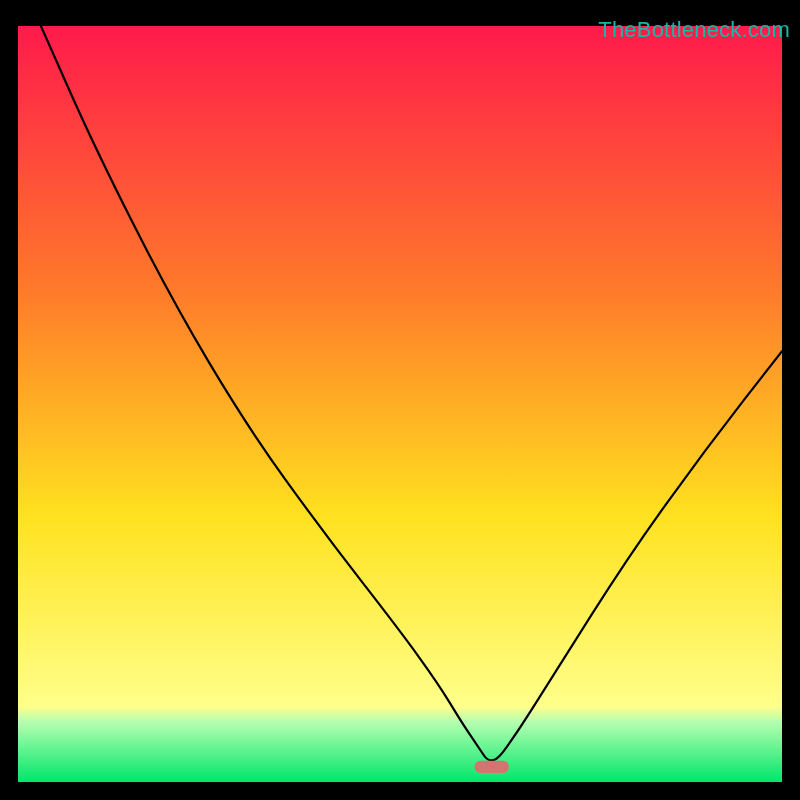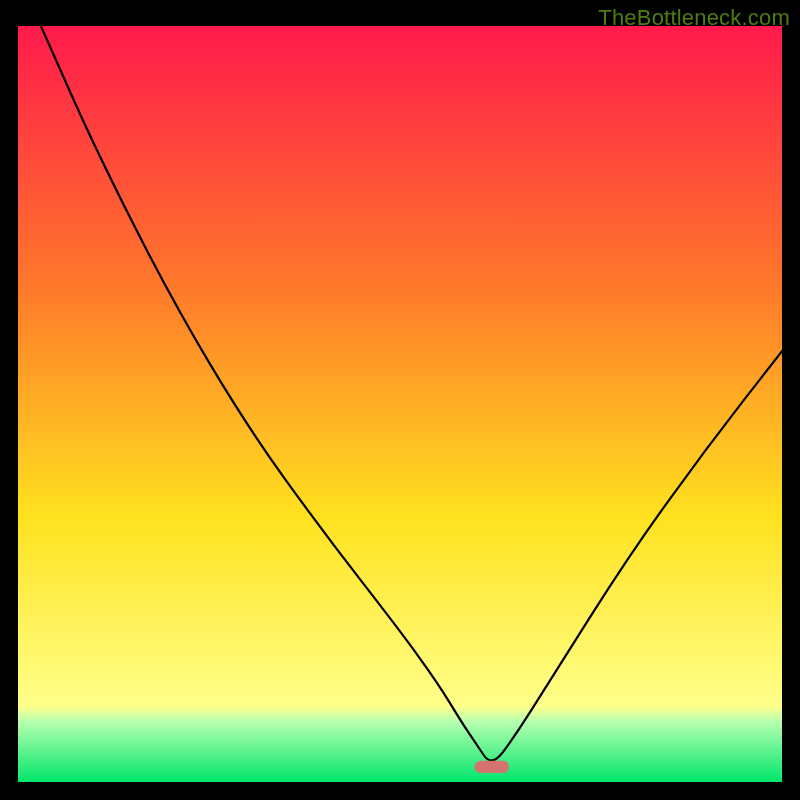--- a/index.html
+++ b/index.html
@@ -12,23 +12,23 @@
     font-family: Arial, Helvetica, sans-serif;
   }
   .frame {
     position: relative;
     width: 800px;
     height: 800px;
     background: #000;
   }
   .watermark {
     position: absolute;
-    top: 5px;
+    top: 17px;
     right: 10px;
-    color: #4d7c0f;
+    color: #14b8a6;
     font-size: 22px;
     font-weight: 500;
     letter-spacing: 0.2px;
     z-index: 50;
   }
   .plot-wrap {
     position: absolute;
     left: 18px;
     top: 26px;
     width: 764px;

